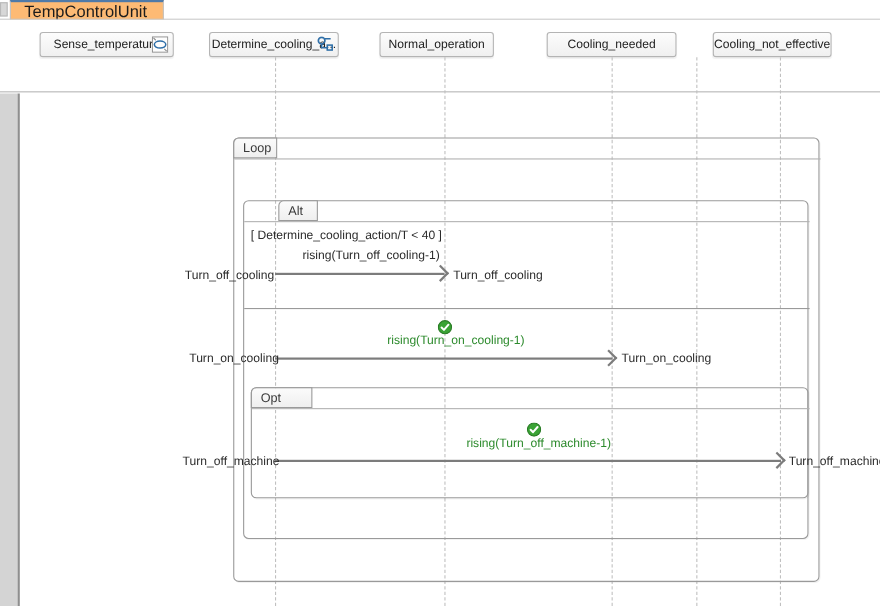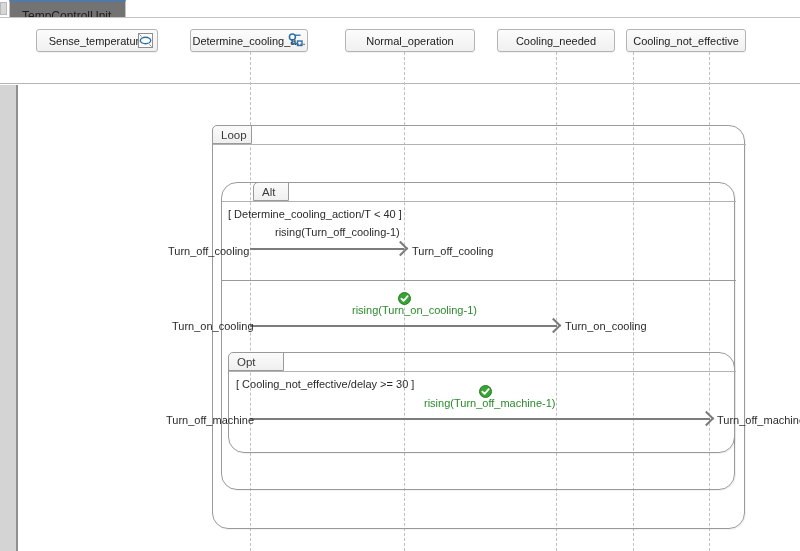--- a/index.html
+++ b/index.html
@@ -15,28 +15,28 @@
   
   .tabbar {
     position: absolute; left: 0; top: 0; width: 800px; height: 18px;
     background: #ffffff;
   }
   .tabbar-corner {
     position: absolute; left: 0; top: 2px; width: 7px; height: 13px;
     background: #d7d7d7; border: 1px solid #b9b9b9;
   }
   .tab {
-    position: absolute; left: 9px; top: 0px; height: 30px;
+    position: absolute; left: 9px; top: 0px; height: 18px;
     padding: 0 14px 0 12px;
     display: flex; align-items: center;
-    background: #737373;
+    background: #fdba74;
     border-left: 1px solid #c3c3c3;
     border-right: 1px solid #c3c3c3;
     border-top: 2px solid #4f7aa8;
-    font-size: 12px; color: #1d1d1d;
+    font-size: 15px; color: #1d1d1d;
     white-space: nowrap;
   }
   .tabbar-underline {
     position: absolute; left: 0; top: 17px; width: 800px; height: 1px;
     background: #c3c3c3;
   }
 
   
   .headstrip {
     position: absolute; left: 0; top: 18px; width: 800px; height: 66px;
@@ -74,21 +74,21 @@
   
   .lifeline {
     position: absolute; top: 0px; width: 0px; height: 551px;
     border-left: 1px dashed #c0c0c0;
   }
 
   
   .frag {
     position: absolute;
     border: 1px solid #9a9a9a;
-    border-radius: 16px;
+    border-radius: 5px;
     background: transparent;
     box-shadow: 1px 1px 0 rgba(0,0,0,0.05);
   }
   .frag-tab {
     position: absolute; left: -1px; top: -1px;
     height: 19px; min-width: 36px;
     padding: 0 8px;
     display: flex; align-items: center;
     background: linear-gradient(#fbfbfb, #efefef);
     border: 1px solid #9a9a9a;
@@ -158,27 +158,27 @@
       </div>
       <div class="lifehead" style="left: 190px; width: 118px;">
         <span class="lbl">Determine_cooling_a...</span>
         <span class="hicon"><svg width="15" height="15" viewBox="0 0 15 15">
             <circle cx="4.4" cy="4" r="3" fill="none" stroke="#2f6fa8" stroke-width="1.5"></circle>
             <path d="M4.4 7 L4.4 10.5 L10 10.5" fill="none" stroke="#2f6fa8" stroke-width="1.4"></path>
             <rect x="9.5" y="8" width="4.5" height="4.5" fill="none" stroke="#2f6fa8" stroke-width="1.4"></rect>
             <path d="M7.2 2.2 L12.6 2.2" stroke="#2f6fa8" stroke-width="1.3"></path>
           </svg></span>
       </div>
-      <div class="lifehead" style="left: 345px; width: 130px;">
+      <div class="lifehead" style="left: 345px; width: 104px;">
         <span class="lbl">Normal_operation</span>
       </div>
       <div class="lifehead" style="left: 497px; width: 118px;">
         <span class="lbl">Cooling_needed</span>
       </div>
-      <div class="lifehead" style="left: 626px; width: 120px;">
+      <div class="lifehead" style="left: 648px; width: 108px;">
         <span class="lbl">Cooling_not_effective</span>
       </div>
     </div>
 
   <div class="canvas">
     <div class="gutter"></div>
     <div class="gutter-edge"></div>
   </div>
 
   <div id="overlay" style="position:absolute;left:0;top:0;width:800px;height:551px;">
@@ -208,21 +208,20 @@
       <div class="endpoint-label" style="left: 412px; top: 245px;">Turn_off_cooling</div>
       <div class="msg-label" style="left: 352px; top: 304px; color: rgb(44, 138, 44);">rising(Turn_on_cooling-1)</div>
       <div class="check-badge" style="left: 398px; top: 291px;"><svg width="13" height="13" viewBox="0 0 13 13">
           <circle cx="6.5" cy="6.5" r="6" fill="#3aa335" stroke="#2a7c26"></circle>
           <path d="M3.4 6.7 L5.6 8.9 L9.7 4.2" fill="none" stroke="#ffffff" stroke-width="1.8" stroke-linecap="round" stroke-linejoin="round"></path>
         </svg></div>
       <div class="msg-line" style="left: 250px; top: 325px; width: 307px;"></div>
       <div class="msg-arrow" style="left: 557px; top: 325px;"></div>
       <div class="endpoint-label" style="left: 172px; top: 320px;">Turn_on_cooling</div>
       <div class="endpoint-label" style="left: 565px; top: 320px;">Turn_on_cooling</div>
-      <div class="guard" style="left: 236px; top: 378px;">[ Cooling_not_effective/delay &gt;= 30 ]</div>
       <div class="msg-label" style="left: 424px; top: 397px; color: rgb(44, 138, 44);">rising(Turn_off_machine-1)</div>
       <div class="check-badge" style="left: 479px; top: 384px;"><svg width="13" height="13" viewBox="0 0 13 13">
           <circle cx="6.5" cy="6.5" r="6" fill="#3aa335" stroke="#2a7c26"></circle>
           <path d="M3.4 6.7 L5.6 8.9 L9.7 4.2" fill="none" stroke="#ffffff" stroke-width="1.8" stroke-linecap="round" stroke-linejoin="round"></path>
         </svg></div>
       <div class="msg-line" style="left: 250px; top: 418px; width: 460px;"></div>
       <div class="msg-arrow" style="left: 710px; top: 418px;"></div>
       <div class="endpoint-label" style="left: 166px; top: 414px;">Turn_off_machine</div>
       <div class="endpoint-label" style="left: 717px; top: 414px;">Turn_off_machine</div>
     </div>

